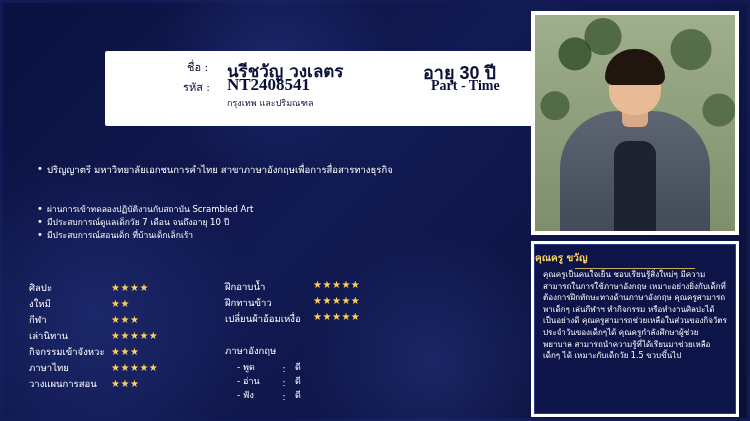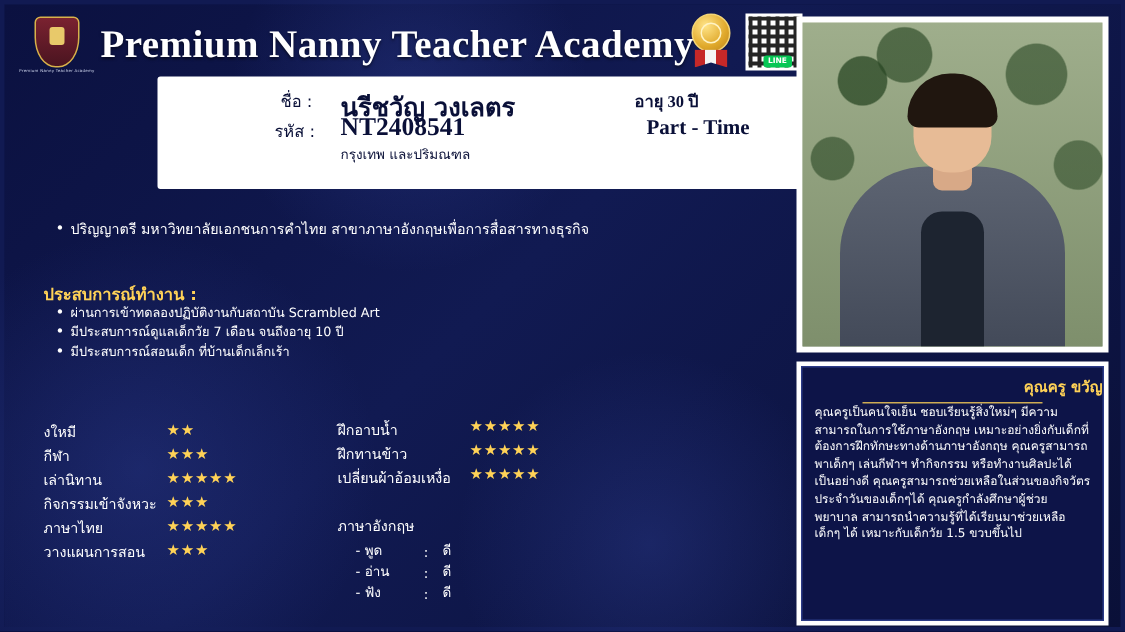--- a/index.html
+++ b/index.html
@@ -109,40 +109,40 @@
   }
   .lbl-name { left: 82px; top: 7px; font-size: 11px; }
   .val-code {
     position: absolute; left: 122px; top: 24px;
     font-family: "Liberation Serif", serif; font-size: 17px; font-weight: bold;
   }
   .lbl-code { left: 78px; top: 27px; font-size: 11px; }
   .val-city { position: absolute; left: 122px; top: 45px; font-size: 9px; }
   .val-age {
     position: absolute; left: 318px; top: 7px;
-    font-family: Liberation Serif, serif; font-size: 11px; font-weight: bold;
+    font-family: Liberation Sans, sans-serif; font-size: 18px; font-weight: bold;
   }
   .val-type {
     position: absolute; left: 326px; top: 27px;
     font-family: "Liberation Serif", serif; font-size: 14px; font-weight: bold;
   }
 
   
   .sec-head {
     position: absolute; color: #ffd257; font-size: 11px; font-weight: bold;
     white-space: nowrap;
   }
   .sec-head.edu { left: 26px; top: 132px; }
   .sec-head.exp { left: 26px; top: 184px; }
   .bullets { position: absolute; color: #ffffff; font-size: 8.5px; line-height: 13px; }
   .bullets li { list-style: none; position: relative; padding-left: 10px; white-space: nowrap; }
   .bullets li::before {
     content: "•"; position: absolute; left: 0; top: -1px; color: #fff; font-size: 10px;
   }
-  .edu-list { left: 34px; top: 144px; }
+  .edu-list { left: 34px; top: 160px; }
   .edu-list li { font-size: 9.5px; }
   .exp-list { left: 34px; top: 200px; }
 
   
   .skills { position: absolute; left: 26px; top: 276px; width: 180px; }
   .skill-row { display: flex; align-items: center; height: 16px; }
   .skill-name { color: #ffffff; font-size: 9.5px; width: 82px; white-space: nowrap; }
   .stars { color: #ffd257; font-size: 10px; letter-spacing: .5px; }
 
   .skills2 { position: absolute; left: 222px; top: 276px; width: 230px; }
@@ -203,80 +203,66 @@
     position: absolute; left: 528px; top: 238px; width: 208px; height: 176px;
     background: #fff; padding: 3px;
   }
   .note {
     width: 100%; height: 100%;
     background: #0d1448;
     border: 1px solid #2b3a86;
     position: relative;
   }
   .note-title {
-    position: absolute; left: 0; right: 0; top: 5px; text-align: right;
+    position: absolute; left: 0; right: 0; top: 5px; text-align: left;
     color: #ffd257; font-size: 10px; font-weight: bold;
   }
   .note-title::after {
     content: ""; position: absolute; left: 50%; transform: translateX(-50%);
     bottom: -4px; width: 120px; height: 1px; background: #ffd257; opacity: .8;
   }
   .note-body {
     position: absolute; left: 8px; right: 8px; top: 24px;
     color: #ffffff; font-size: 8px; line-height: 11.6px; text-align: left;
   }
 </style>
 </head>
 <body>
 
 <div class="card">
   <div class="glow g1"></div>
   <div class="glow g2"></div>
   <div class="glow g3"></div>
 
-  <div class="header">
-    <div class="crest">
-      <div class="crest-shield"></div>
-      <div class="crest-label">Premium Nanny Teacher Academy</div>
-    </div>
-    <div class="title">Premium Nanny Teacher Academy</div>
-
-    <div class="badge-medal">
-      <div class="medal-circle"></div>
-      <div class="medal-ribbon"></div>
-    </div>
-
-    <div class="qr">
-      <div class="qr-inner"></div>
-    </div>
-    <div class="line-badge">LINE</div>
-  </div>
 
   <div class="info-box">
     <div class="info-row lbl lbl-name">ชื่อ :</div>
     <div class="val-name">นรีชวัญ  วงเลตร</div>
     <div class="info-row lbl lbl-code">รหัส :</div>
     <div class="val-code">NT2408541</div>
     <div class="val-city">กรุงเทพ และปริมณฑล</div>
     <div class="val-age">อายุ 30 ปี</div>
     <div class="val-type">Part - Time</div>
   </div>
 
   <ul class="bullets edu-list">
     <li>ปริญญาตรี มหาวิทยาลัยเอกชนการคำไทย สาขาภาษาอังกฤษเพื่อการสื่อสารทางธุรกิจ</li>
   </ul>
 
-  <div class="sec-head exp">ประสบการณ์ทำงาน :</div>
   <ul class="bullets exp-list">
     <li>ผ่านการเข้าทดลองปฏิบัติงานกับสถาบัน Scrambled Art</li>
     <li>มีประสบการณ์ดูแลเด็กวัย 7 เดือน จนถึงอายุ 10 ปี</li>
     <li>มีประสบการณ์สอนเด็ก ที่บ้านเด็กเล็กเร้า</li>
   </ul>
 
   <div class="skills">
+    <div class="skill-row">
+      <span class="skill-name">ศิลปะ</span>
+      <span class="stars">★★★★</span>
+    </div>
     <div class="skill-row">
       <span class="skill-name">งใหมี</span>
       <span class="stars">★★</span>
     </div>
     <div class="skill-row">
       <span class="skill-name">กีฬา</span>
       <span class="stars">★★★</span>
     </div>
     <div class="skill-row">
       <span class="skill-name">เล่านิทาน</span>

